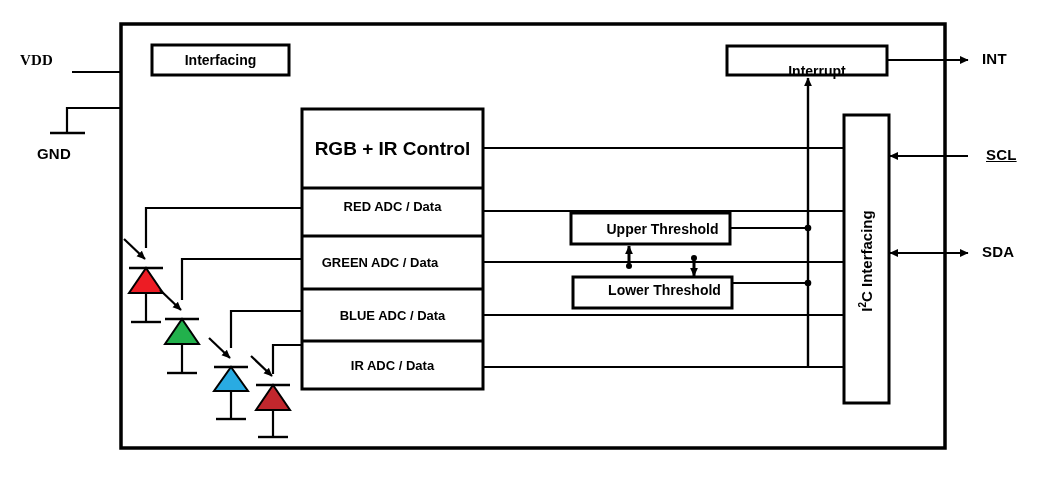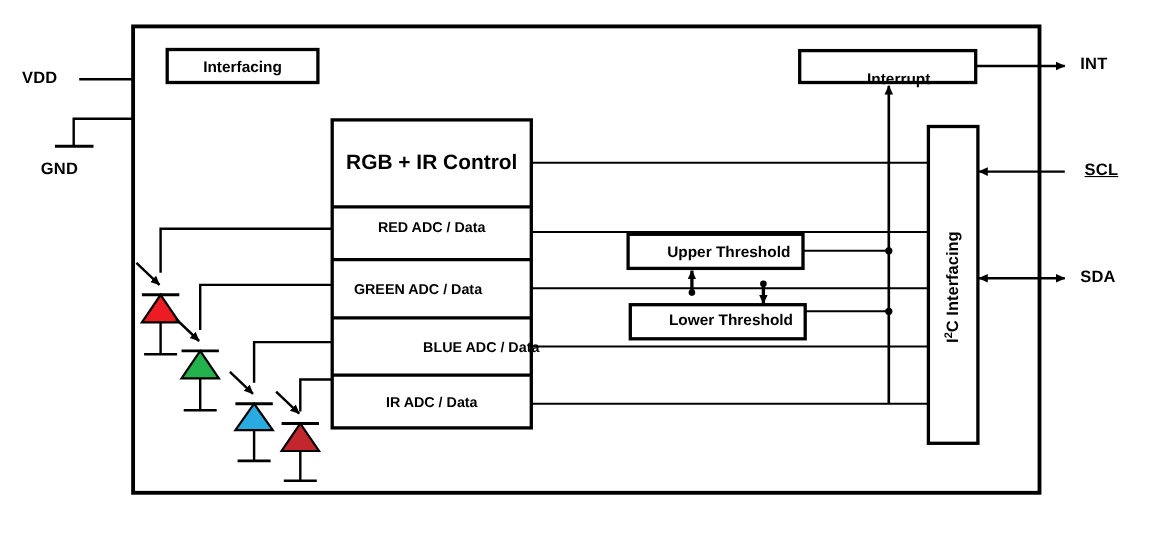--- a/index.html
+++ b/index.html
@@ -108,35 +108,35 @@
     <line x1="209" y1="338" x2="230" y2="358" stroke="#000" stroke-width="2.2" marker-end="url(#arr)"></line>
 
     <polyline points="273,374 273,345 302,345" fill="none" stroke="#000" stroke-width="2.2"></polyline>
     <line x1="256" y1="385" x2="290" y2="385" stroke="#000" stroke-width="2.6"></line>
     <polygon points="273,385 290,410 256,410" fill="#C1272D" stroke="#000" stroke-width="2"></polygon>
     <line x1="273" y1="410" x2="273" y2="437" stroke="#000" stroke-width="2.2"></line>
     <line x1="258" y1="437" x2="288" y2="437" stroke="#000" stroke-width="2.4"></line>
     <line x1="251" y1="356" x2="272" y2="376" stroke="#000" stroke-width="2.2" marker-end="url(#arr)"></line>
   </svg>
 
-  <div class="lbl pin-label" style="left:20px;top:62px;">VDD</div>
+  <div class="lbl pin-label" style="left:20px;top:52px;font-family:Liberation Serif, serif;">VDD</div>
   <div class="lbl pin-label" style="left:37px;top:145px;">GND</div>
   <div class="lbl pin-label" style="left:982px;top:50px;">INT</div>
   <div class="lbl pin-label" style="left:986px;top:146px;text-decoration:underline;">SCL</div>
   <div class="lbl pin-label" style="left:982px;top:243px;text-align:right;">SDA</div>
 
   <div class="boxtext b-osc" style="left:152px;top:45px;width:137px;height:30px;">Interfacing</div>
 
   <div class="boxtext b-int" style="left:727px;top:56px;width:180px;height:29px;">Interrupt</div>
 
   <div class="boxtext b-ctrl" style="left:302px;top:109px;width:181px;height:79px;">RGB + IR Control</div>
 
   <div class="boxtext b-adc" style="left:302px;top:188px;width:181px;height:36px;">RED ADC / Data</div>
   <div class="boxtext b-adc" style="left:302px;top:236px;width:156px;height:53px;">GREEN ADC / Data</div>
-  <div class="boxtext b-adc" style="left:302px;top:289px;width:181px;height:52px;padding-left:45px;">BLUE ADC / Data</div>
+  <div class="boxtext b-adc" style="left:302px;top:289px;width:181px;height:52px;">BLUE ADC / Data</div>
   <div class="boxtext b-adc" style="left:302px;top:341px;width:181px;height:48px;">IR ADC / Data</div>
 
   <div class="boxtext b-thr" style="left:571px;top:213px;width:159px;height:31px;">Upper Threshold</div>
   <div class="boxtext b-thr" style="left:573px;top:277px;width:159px;height:25px;">Lower Threshold</div>
 
   <div class="vert-text" style="left:790px;top:252px;width:152px;text-align:center;">
     <span>I</span><sup>2</sup><span>C Interfacing</span>
   </div>
 
 </div>

